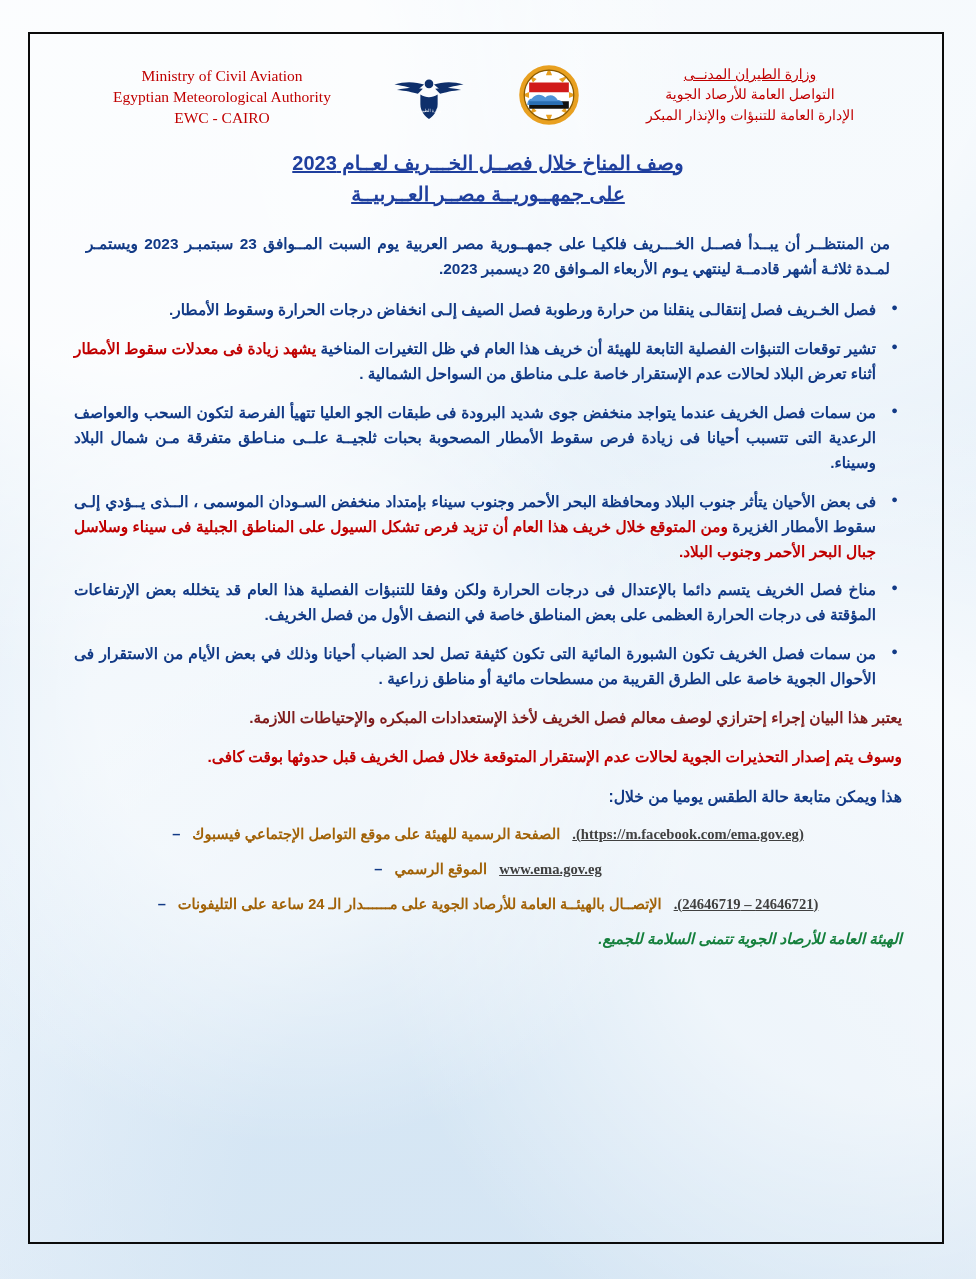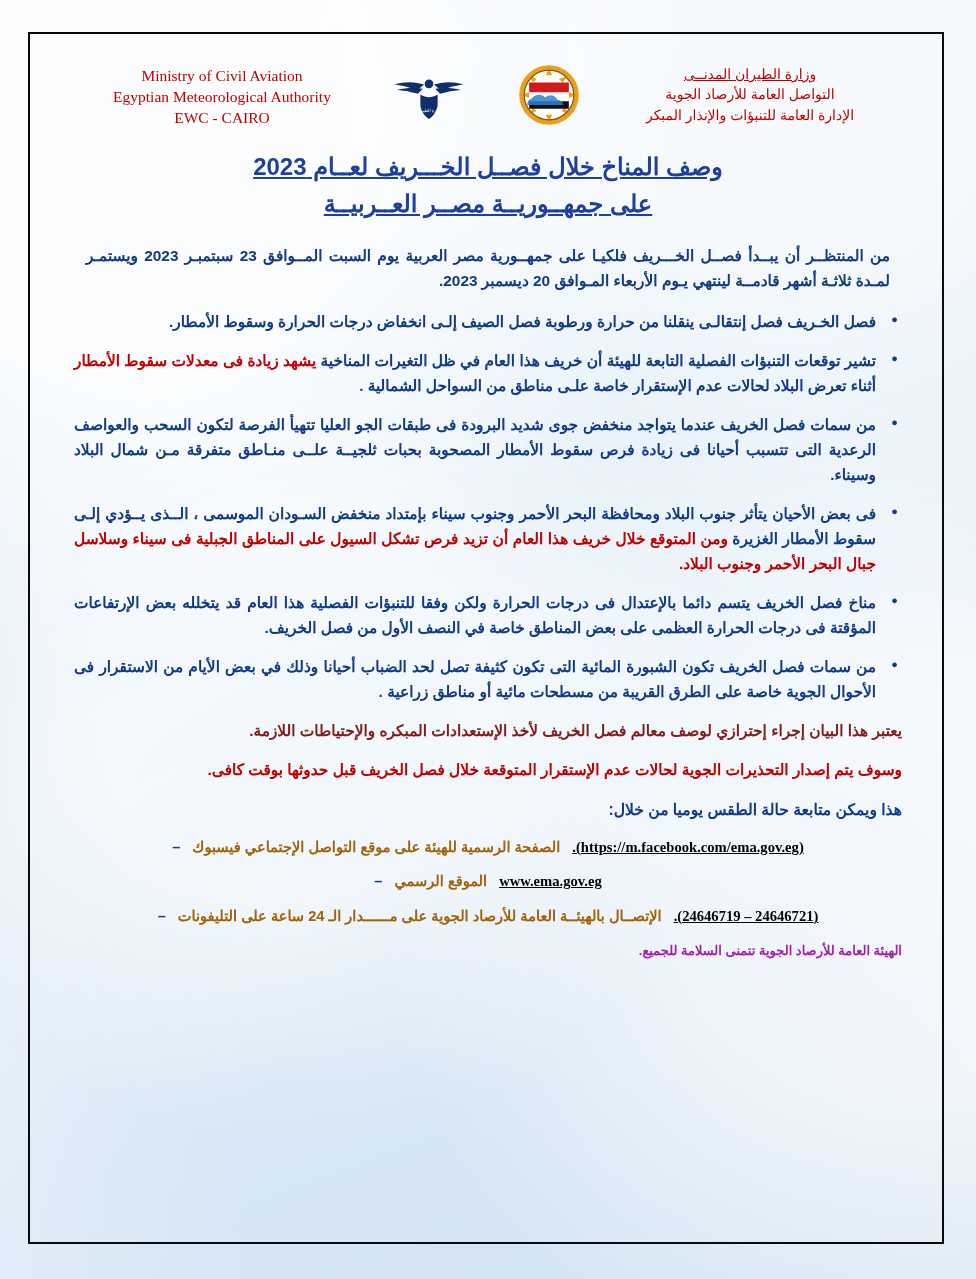--- a/index.html
+++ b/index.html
@@ -86,21 +86,21 @@
 
   
   .title-block {
     text-align: center;
     direction: rtl;
     margin-top: 10px;
   }
   .title-line {
     color: #1f3f9e;
     font-weight: bold;
-    font-size: 24px;
+    font-size: 20px;
     text-decoration: underline;
     line-height: 1.55;
     letter-spacing: 0.2px;
     font-family: "Liberation Sans", sans-serif;
   }
 
   
   .body-text {
     direction: rtl;
     text-align: justify;
@@ -160,29 +160,30 @@
     display: flex;
     align-items: baseline;
     justify-content: center;
     gap: 12px;
     margin-bottom: 11px;
     font-size: 14.6px;
   }
   .dash { color: #123a86; }
   .link-txt { color: #a16207; }
   .link-url {
-    color: #000000;
+    color: #404040;
     text-decoration: underline;
     font-family: "Liberation Serif", serif;
   }
   .closing {
     text-align: center;
-    color: #a21caf;
+    color: #15803d;
     margin-top: 40px;
-    font-size: 13px;
+    font-size: 15px;
+    font-style: italic;
   }
 </style>
 </head>
 <body>
 
 <div class="page-bg"></div>
 
 <div class="doc-frame"></div>
 
 <div class="inner">

